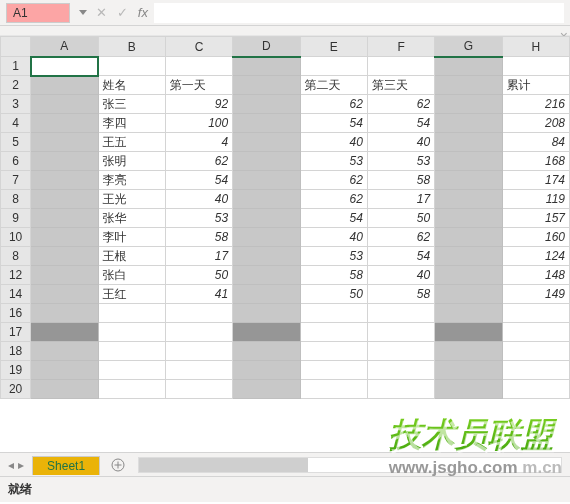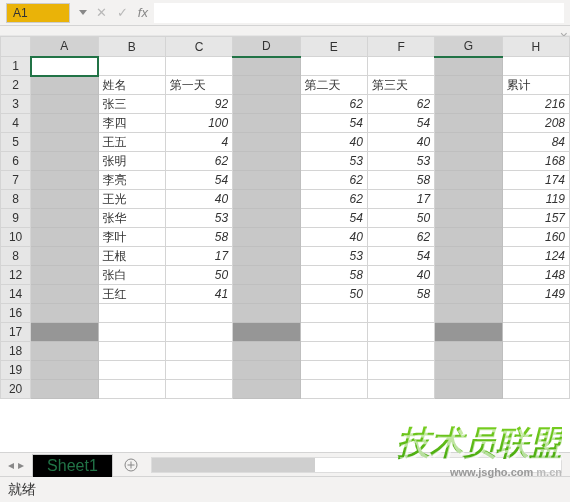--- a/index.html
+++ b/index.html
@@ -19,21 +19,21 @@
     height: 26px;
     background: #f3f2f1;
     border-bottom: 1px solid #d4d4d4;
     display: flex;
     align-items: center;
   }
   .name-box {
     width: 64px;
     height: 20px;
     margin: 10px 6px;
-    background: #eab308;
+    background: #fca5a5;
     border: 1px solid #ccc;
     padding: 0 6px;
     font-size: 12px;
     display: flex;
     align-items: center;
   }
   .name-dd {
     width: 14px;
     height: 20px;
     color: #666;
@@ -112,25 +112,25 @@
   .tabs {
     height: 24px;
     display: flex;
     align-items: center;
     background: #f3f2f1;
     border-top: 1px solid #d4d4d4;
     position: relative;
   }
   .tabs .nav { display:flex; gap:4px; padding:0 8px; color:#888; }
   .tab {
-    background:#000000;
+    background:#eab308;
     border:1px solid #ccc;
     border-bottom:none;
     padding:2px 14px;
-    font-size:16px;
+    font-size:12px;
     color:#217346;
     position:relative;
     top:1px;
   }
   .addtab {
     width: 24px; height:20px;
     display:flex;align-items:center;justify-content:center;
     color:#666; margin-left:6px;
     border:1px solid transparent;
   }
@@ -148,40 +148,41 @@
     background:#cfcfcf;
   }
 
   .status-bar {
     height: 26px;
     background: #f3f2f1;
     border-top: 1px solid #d4d4d4;
     display:flex;
     align-items:center;
     padding:0 8px;
-    font-size:14px;
+    font-size:12px;
+    font-weight:bold;
   }
   .watermark {
     position:absolute;
     right: 8px;
     bottom: 26px;
     font-style: italic;
     font-weight: bold;
     pointer-events:none;
   }
   .watermark .brand {
     font-size: 33px;
     background: linear-gradient(#7ed321, #3fa20d);
     -webkit-background-clip: text;
     -webkit-text-fill-color: transparent;
     text-shadow: 2px 2px 0 rgba(255,255,255,0.6);
     margin-top: 27px;
   }
   .watermark .url {
-    color:#999; font-size:11px; font-style:normal; text-align:right;
+    color:#999; font-size:17px; font-style:normal; text-align:right;
   }
   .corner-x {
     position:absolute; right:2px; top:28px;
     color:#aaa; font-size:14px;
   }
   .darkrow td.selfill { background:#969696; }
 </style>
 </head>
 <body>
 

